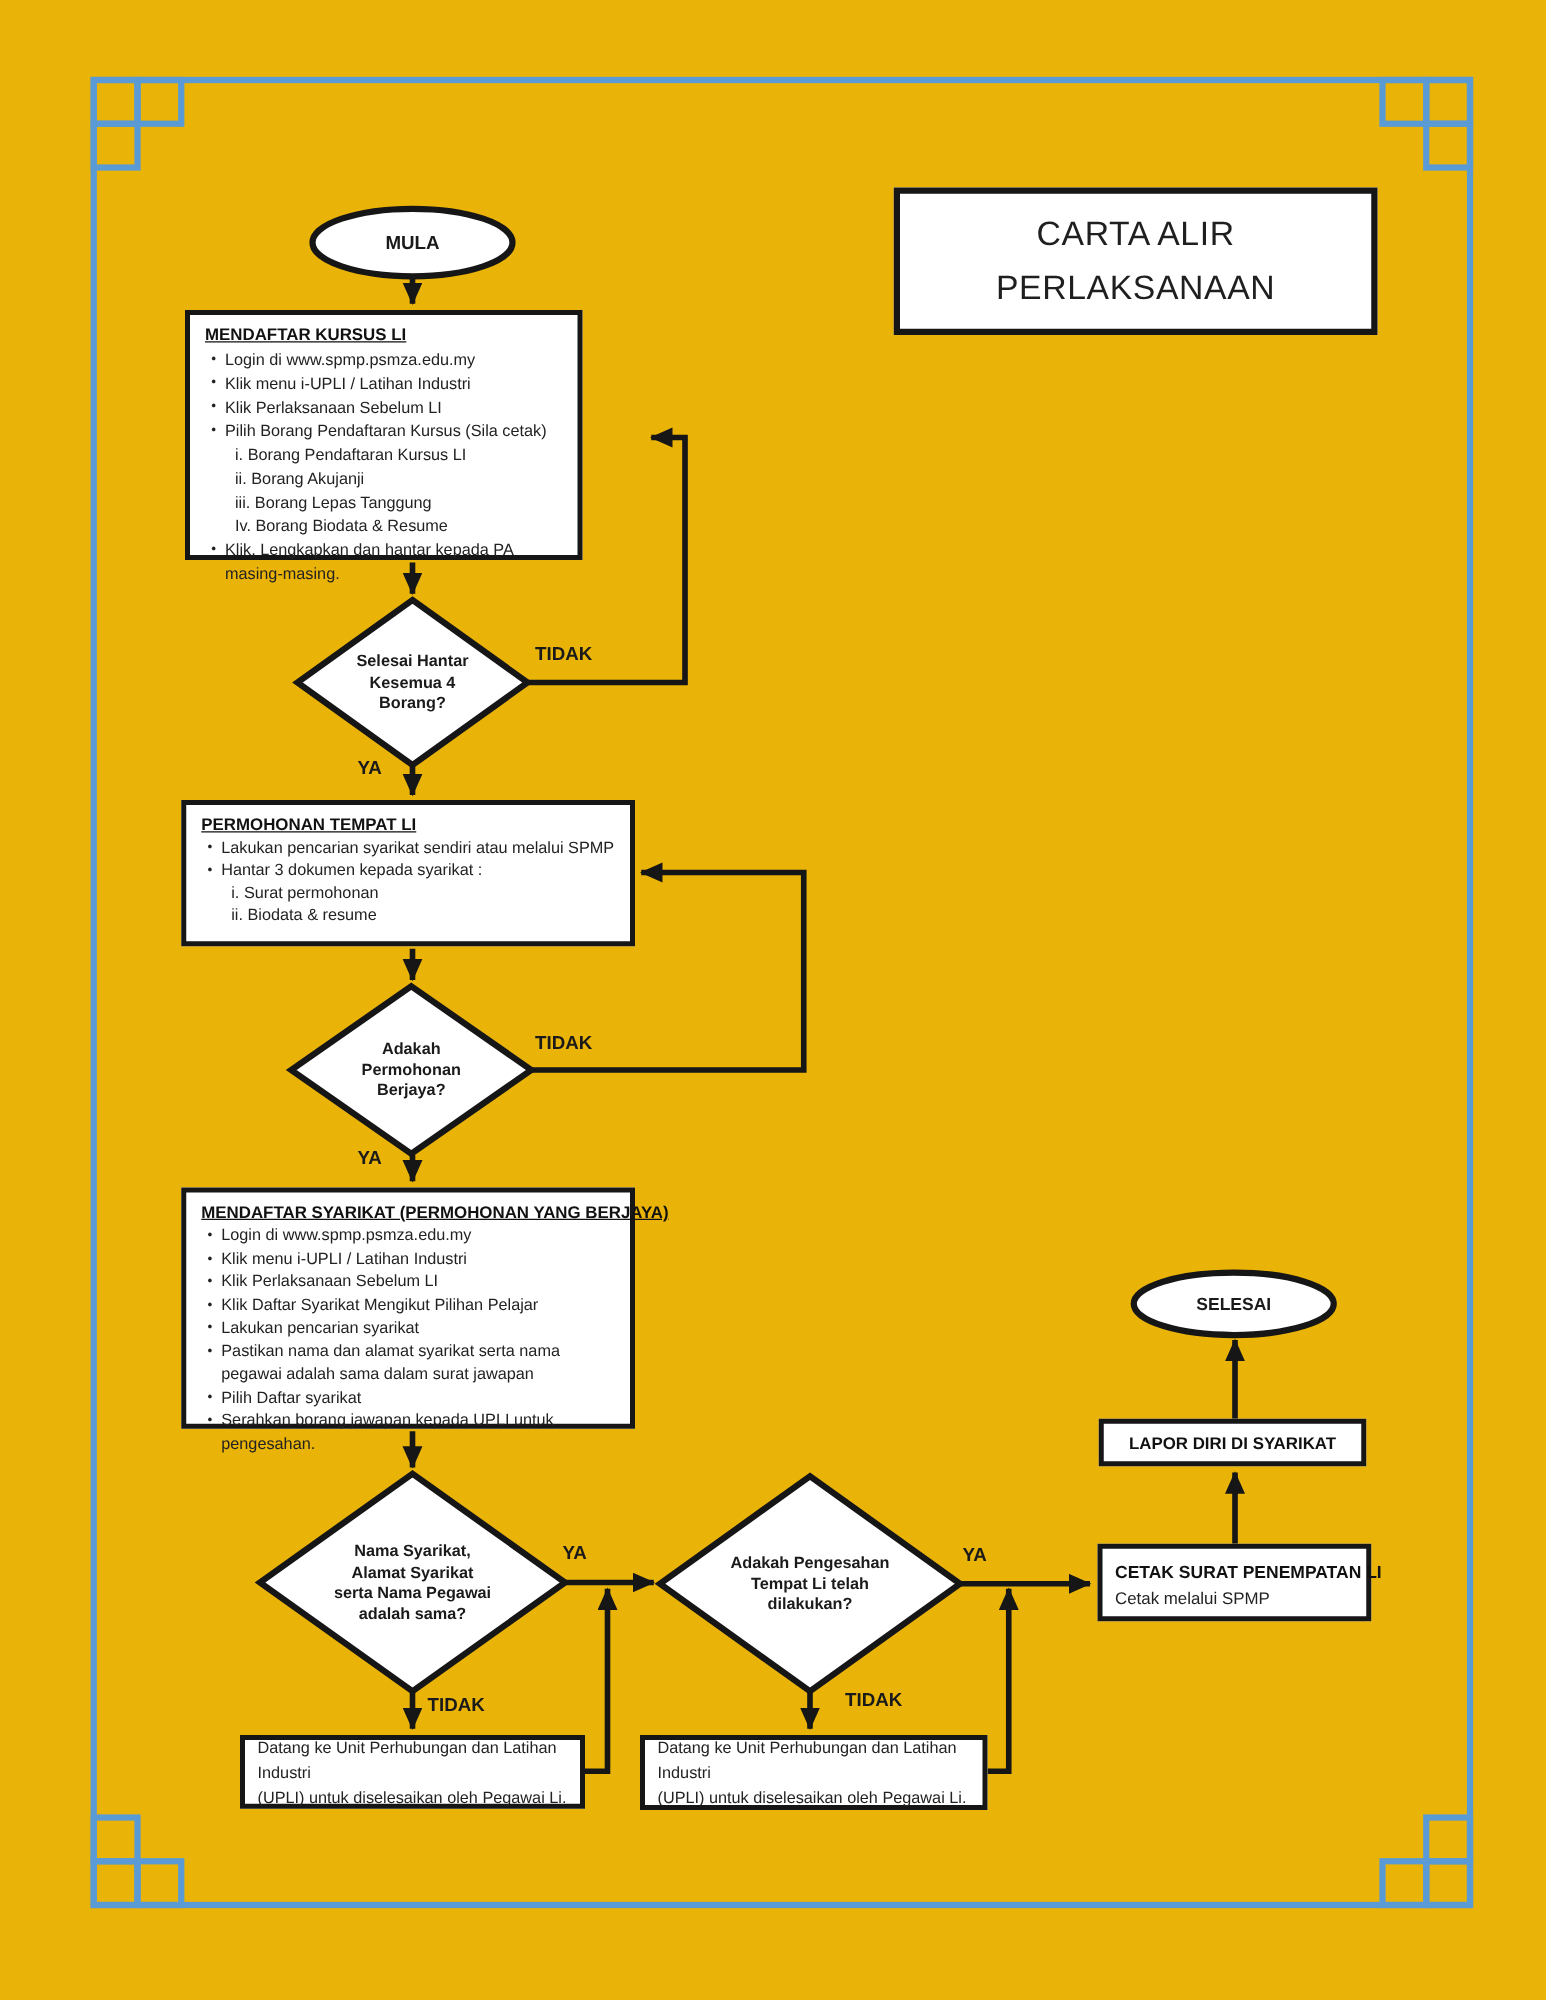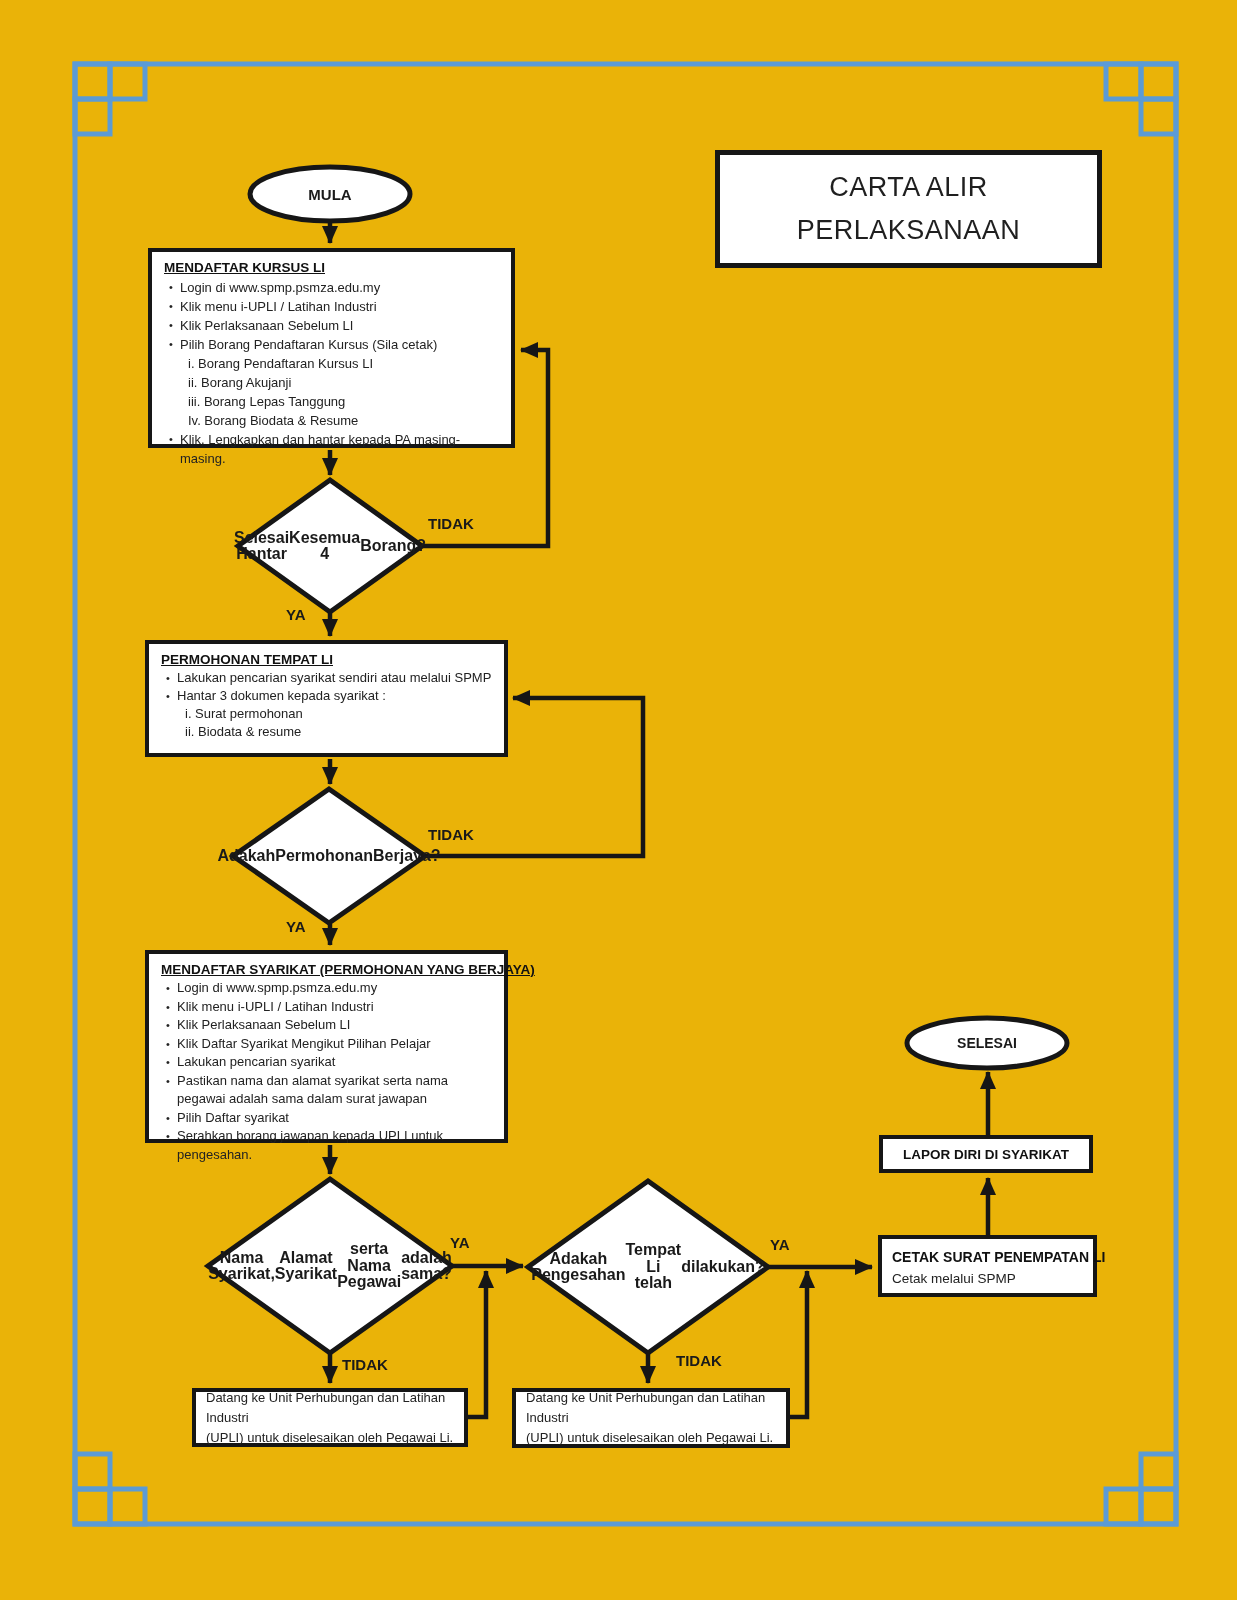--- a/index.html
+++ b/index.html
@@ -24,22 +24,22 @@
   .lh19 .li-row{line-height:19px;}  .lh19 .btitle{line-height:20px;}
   .lh18 .li-row{line-height:18px;}  .lh18 .btitle{line-height:19px;}
   .lh185 .li-row{line-height:18.5px;}
   .titlebox{
     border:5px solid #161616;display:flex;flex-direction:column;
     align-items:center;justify-content:center;text-align:center;
     font-size:27px;line-height:43px;color:#1f1f1f;letter-spacing:.5px;background:#fff;
   }
   .ovaltext{display:flex;align-items:center;justify-content:center;
     font-weight:bold;font-size:14px;color:#1a1a1a;}
-  .dlabel{display:flex;flex-direction:row;align-items:center;justify-content:center;
-    text-align:center;font-weight:bold;font-size:16px;line-height:16.5px;color:#1a1a1a;}
+  .dlabel{display:flex;flex-direction:column;align-items:center;justify-content:center;
+    text-align:center;font-weight:bold;font-size:13px;line-height:16.5px;color:#1a1a1a;}
   .branch{font-weight:bold;font-size:15px;color:#1a1a1a;white-space:nowrap;}
   .smallbox{background:#fff;border:4px solid #161616;}
   .centerflex{display:flex;align-items:center;justify-content:center;}
 </style>
 </head>
 <body>
 
 <div class="canvas">
 
   <svg class="layer" width="1237" height="1600" viewBox="0 0 1237 1600" style="z-index:1;">
@@ -98,21 +98,21 @@
     </g>
   </svg>
 
   <div class="abs titlebox" style="left:715px;top:150px;width:387px;height:118px;">
     <div>CARTA ALIR PERLAKSANAAN</div>
   </div>
 
   <div class="abs ovaltext" style="left:250px;top:168px;width:160px;height:52px;font-size:15px;">MULA</div>
   <div class="abs ovaltext" style="left:907px;top:1018px;width:160px;height:50px;">SELESAI</div>
 
-  <div class="abs procbox lh19" style="left:148px;top:248px;width:367px;height:200px;">
+  <div class="abs procbox lh19" style="left:148px;top:248px;width:318px;height:200px;">
     <div class="btitle">MENDAFTAR KURSUS LI</div>
     <div>
         <div class="li-row">
           <span class="bullet">•</span>
           <span class="li-text">Login di www.spmp.psmza.edu.my</span>
         </div>
         <div class="li-row">
           <span class="bullet">•</span>
           <span class="li-text">Klik menu i-UPLI / Latihan Industri</span>
         </div>

